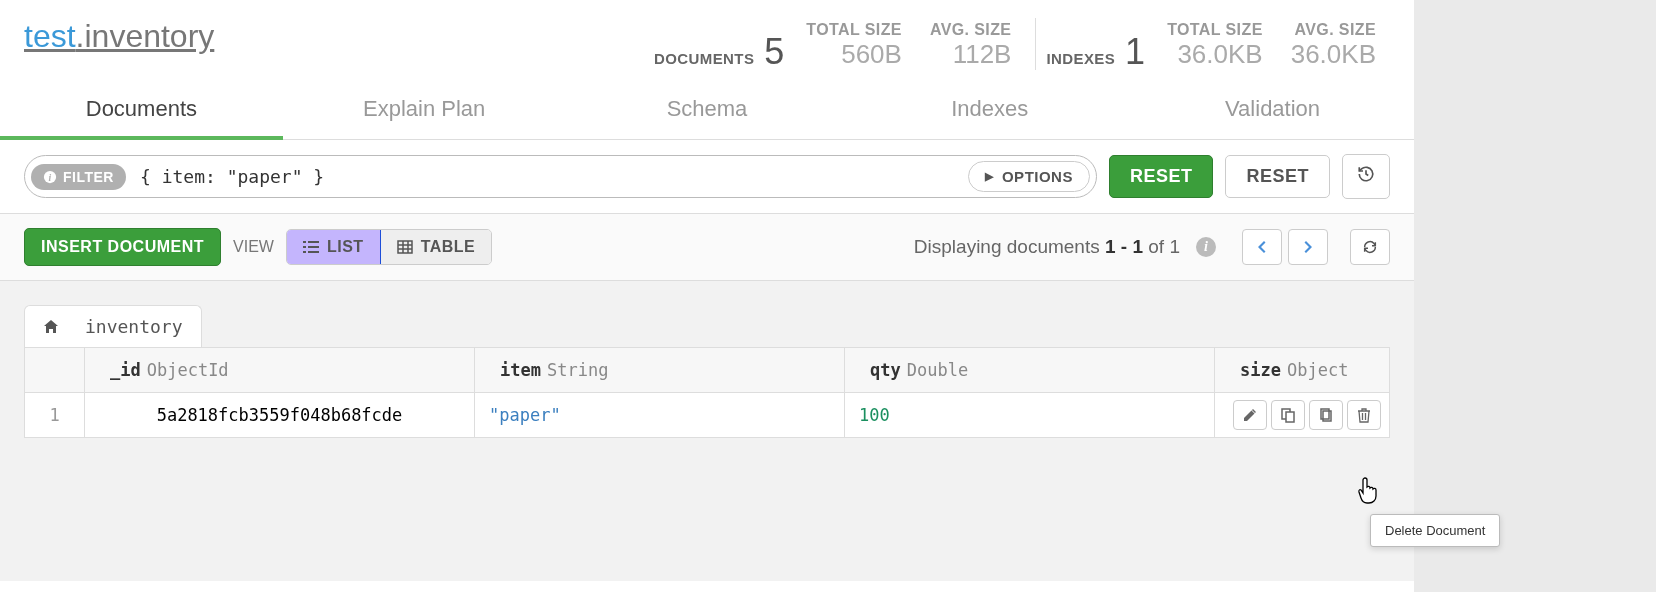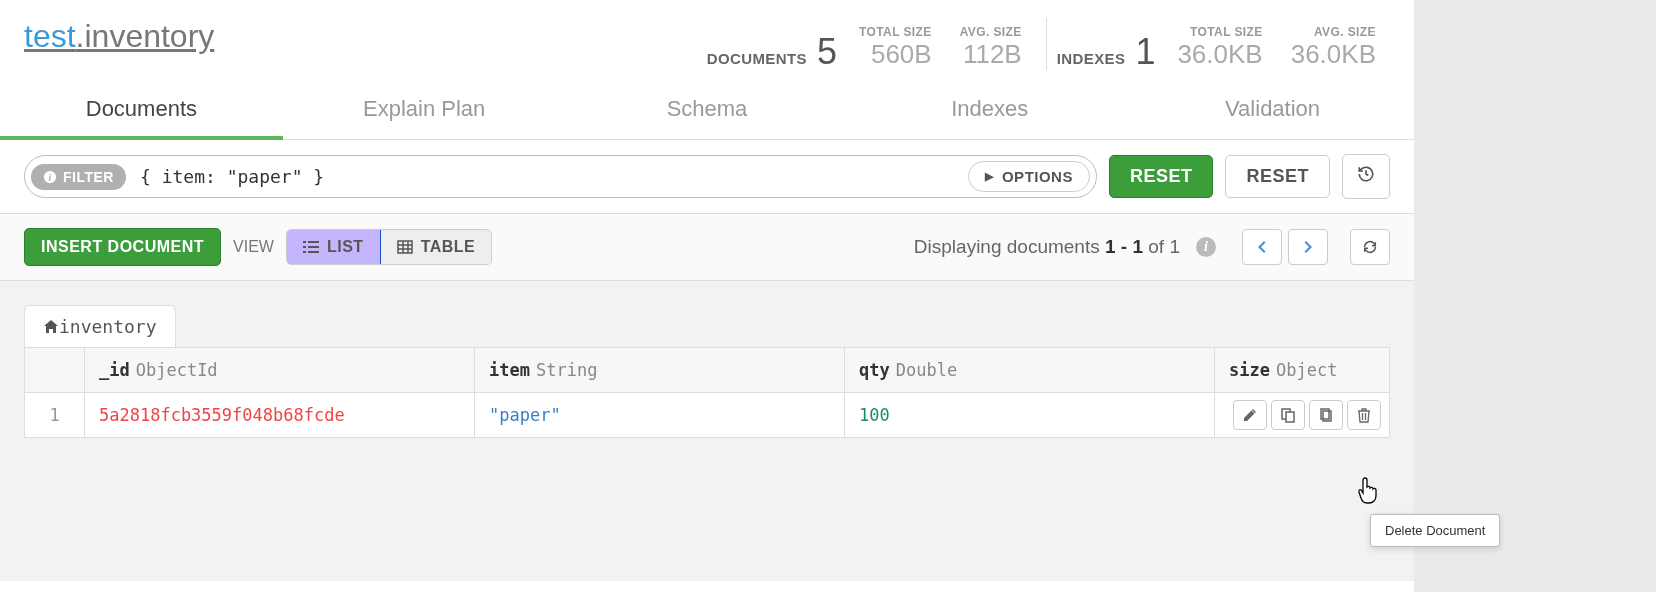--- a/index.html
+++ b/index.html
@@ -3,21 +3,21 @@
 <meta charset="utf-8">
 <style>
 * { margin: 0; padding: 0; box-sizing: border-box; }
 body { font-family: -apple-system, BlinkMacSystemFont, "Segoe UI", Helvetica, Arial, sans-serif; background: #f5f5f5; color: #333; width: 1656px; height: 592px; overflow: hidden; position: relative; }
 .app-panel { background: #fff; width: 1414px; height: 100%; position: relative; }
 .header { padding: 18px 24px 0 24px; display: flex; align-items: flex-start; }
 .ns-title { font-size: 32px; font-weight: 400; color: #777; flex: 0 0 auto; text-decoration: underline; }
 .ns-db { color: #3b99d8; }
 .stats-row { display: flex; align-items: flex-end; margin-left: auto; gap: 0; }
 .stat-block { text-align: right; padding: 0 14px; }
-.stat-label { font-size: 12px; letter-spacing: 0.4px; color: #999; font-weight: 600; }
+.stat-label { font-size: 16px; letter-spacing: 0.4px; color: #999; font-weight: 600; }
 .stat-big { font-size: 36px; color: #555; font-weight: 300; line-height: 1; }
 .stat-val { font-size: 26px; color: #aaa; font-weight: 300; line-height: 1.2; }
 .stat-group { display: flex; align-items: flex-end; }
 .stat-group-main { display: flex; align-items: baseline; gap: 10px; padding-right: 8px; }
 .stat-group-main .stat-label { font-size: 15px; color: #666; font-weight: 700; }
 .vdiv { width: 1px; height: 52px; background: #ddd; margin: 0 10px; }
 .tabs { display: flex; border-bottom: 1px solid #ddd; margin-top: 12px; }
 .tab { flex: 1; text-align: center; padding: 14px 0; font-size: 22px; color: #999; cursor: pointer; font-weight: 400; }
 .tab.active { color: #444; font-weight: 500; border-bottom: 4px solid #5cb85c; margin-bottom: -1px; }
 .query-bar { display: flex; align-items: center; gap: 12px; padding: 14px 24px; border-bottom: 1px solid #ddd; }
@@ -37,35 +37,35 @@
 .seg-btn.active { background: #eee; }
 .spacer { flex: 1; }
 .display-text { font-size: 19px; color: #666; }
 .display-text b { color: #333; }
 .info-icon { display:inline-flex; width:20px; height:20px; border-radius:50%; background:#bbb; color:#fff; align-items:center; justify-content:center; font-size:14px; font-weight:700; margin-left:4px; font-style: italic; font-family: Georgia, serif;}
 .pager { display: inline-flex; gap: 6px; margin-left: 14px; }
 .pager .pbtn, .refresh-btn { border:1px solid #ccc; border-radius:4px; background:#fff; width:40px; height:36px; display:inline-flex; align-items:center; justify-content:center; cursor:pointer; }
 .pager svg, .refresh-btn svg { width:16px; height:16px; }
 .refresh-btn { margin-left: 10px; }
 .table-area { padding: 24px; background: #f2f2f2; height: 300px; }
-.breadcrumb-tab { display:inline-flex; align-items:center; gap:0; background:#fff; border:1px solid #ddd; border-bottom:none; border-radius:6px 6px 0 0; padding:10px 18px; font-family: Menlo, Consolas, monospace; font-size:18px; color:#555; }
+.breadcrumb-tab { display:inline-flex; align-items:center; gap:26px; background:#fff; border:1px solid #ddd; border-bottom:none; border-radius:6px 6px 0 0; padding:10px 18px; font-family: Menlo, Consolas, monospace; font-size:18px; color:#555; }
 .breadcrumb-tab svg { width:16px; height:16px; }
 .grid { border:1px solid #ddd; background:#fff; width:100%; }
 .grid-head { display:flex; background:#f7f7f7; border-bottom:1px solid #ddd; }
 .gcell { padding: 12px 14px; font-family: Menlo, Consolas, monospace; font-size: 17px; border-right:1px solid #ddd; }
 .gcell:last-child { border-right:none; }
 .col-idx { width: 60px; text-align:center; color:#999; }
 .col-id { width: 390px; }
 .col-item { width: 370px; }
 .col-qty { width: 370px; }
 .col-size { flex:1; position: relative; }
-.gh { color:#333; font-weight:700; }
+.gh { color:#333; font-weight:700;margin-left:11px; }
 .gh .type { color:#888; font-weight:400; margin-left:6px; }
 .grid-row { display:flex; background:#fff; }
-.v-oid { color:#ef4444; }
+.v-oid { color:#000000;text-align:center; }
 .v-str { color:#3b7fbf; }
 .v-num { color:#1a8f5f; }
 .row-actions { position:absolute; right:8px; top:50%; transform: translateY(-50%); display:flex; gap:4px; }
 .act { width:34px; height:30px; border:1px solid #ccc; border-radius:4px; background:#fff; display:inline-flex; align-items:center; justify-content:center; cursor:pointer; }
 .act svg { width:16px; height:16px; fill:#666; }
 .cursor-hand { position:absolute; pointer-events:none; }
 .tooltip { position:absolute; background:#fff; border:1px solid #bbb; border-radius:3px; padding:8px 14px; font-size:13px; color:#333; box-shadow: 0 2px 6px rgba(0,0,0,0.15); white-space:nowrap; }
 .right-gutter { position:absolute; top:0; right:0; width: calc(1656px - 1414px); height:100%; background:#eaeaea; }
 .history-icon { width:18px; height:18px; }
 .chev { fill:#4a90d9; }

